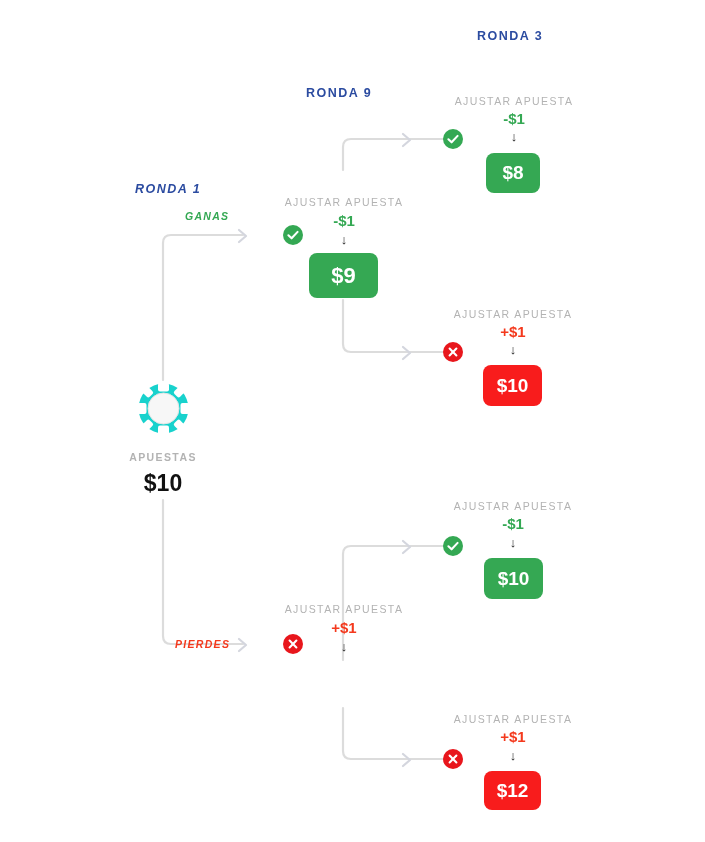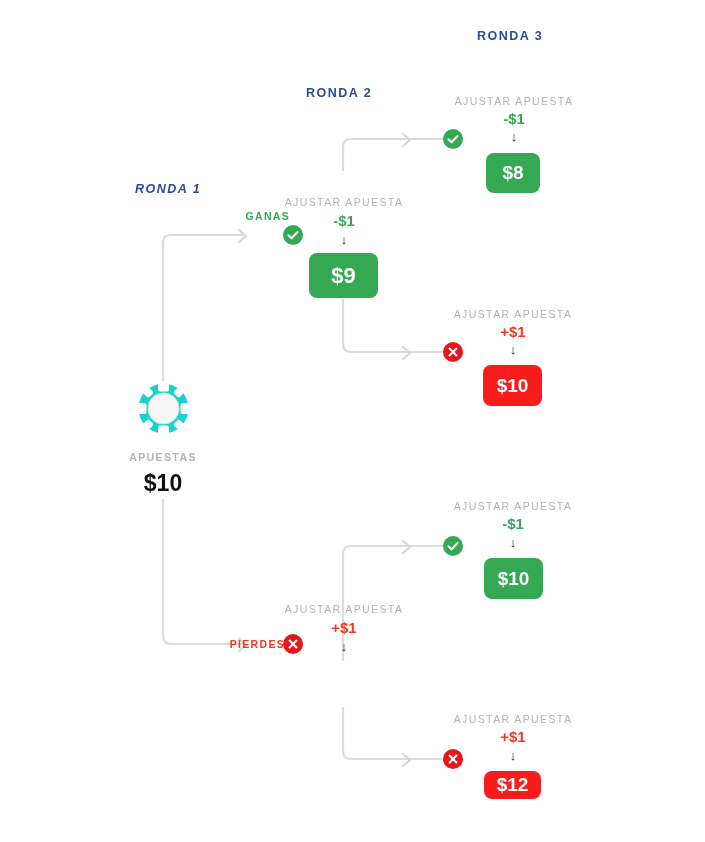--- a/index.html
+++ b/index.html
@@ -37,21 +37,21 @@
   .marker.lose{background:#e8161c;}
   .marker svg{display:block;width:20px;height:20px;}
 
   
   .outcome-word{
     position:absolute;
     font-size:10.5px;
     font-weight:bold;
     letter-spacing:1.3px;
     white-space:nowrap;
-    text-align:right;
+    font-style:italic;
   }
   .outcome-word.win{color:#34a853;}
   .outcome-word.lose{color:#f4391d;}
 
   
   .adjust-caption{
     position:absolute;
     color:#b3b3b3;
     font-size:10.5px;
     font-weight:normal;
@@ -138,21 +138,21 @@
       <polyline points="239,230 246,236 239,242"></polyline>
       <polyline points="239,639 246,645 239,651"></polyline>
       <polyline points="403,134 410,140 403,146"></polyline>
       <polyline points="403,347 410,353 403,359"></polyline>
       <polyline points="403,541 410,547 403,553"></polyline>
       <polyline points="403,754 410,760 403,766"></polyline>
     </g>
   </svg>
 
   <div class="round-label" style="left:135px;top:182px;font-style:italic;">RONDA 1</div>
-  <div class="round-label" style="left:306px;top:86px;">RONDA 2</div>
+  <div class="round-label" style="left:306px;top:86px;">RONDA 9</div>
   <div class="round-label" style="left:477px;top:29px;">RONDA 3</div>
 
   <div id="start-chip">
     <svg viewBox="0 0 53 53" xmlns="http://www.w3.org/2000/svg">
       <circle cx="26.5" cy="26.5" r="25" fill="#18d2cd"></circle>
       <circle cx="26.5" cy="26.5" r="15.5" fill="#f7f7f7"></circle>
       <circle cx="26.5" cy="26.5" r="15.5" fill="none" stroke="#e4e4e4" stroke-width="1"></circle>
       <g fill="#ffffff">
         <rect x="21" y="0.5" width="11" height="9" rx="2"></rect>
         <rect x="21" y="43.5" width="11" height="9" rx="2"></rect>
@@ -229,15 +229,15 @@
     <svg viewBox="0 0 20 20" xmlns="http://www.w3.org/2000/svg">
       <g stroke="#ffffff" stroke-width="2.1" stroke-linecap="round">
         <line x1="6.6" y1="6.6" x2="13.4" y2="13.4"></line>
         <line x1="13.4" y1="6.6" x2="6.6" y2="13.4"></line>
       </g>
     </svg>
   </div>
   <div class="adjust-caption" style="left:433px;top:713px;width:160px;">AJUSTAR APUESTA</div>
   <div class="adjust-delta lose" style="left:433px;top:728px;width:160px;">+$1</div>
   <div class="down-arrow" style="left:433px;top:749px;width:160px;">↓</div>
-  <div class="amount-box lose" style="left:484px;top:771px;width:57px;height:28px;font-size:19px;">$12</div>
+  <div class="amount-box lose" style="left:484px;top:771px;width:57px;height:39px;font-size:19px;">$12</div>
 
 </div>
 
 </body></html>

